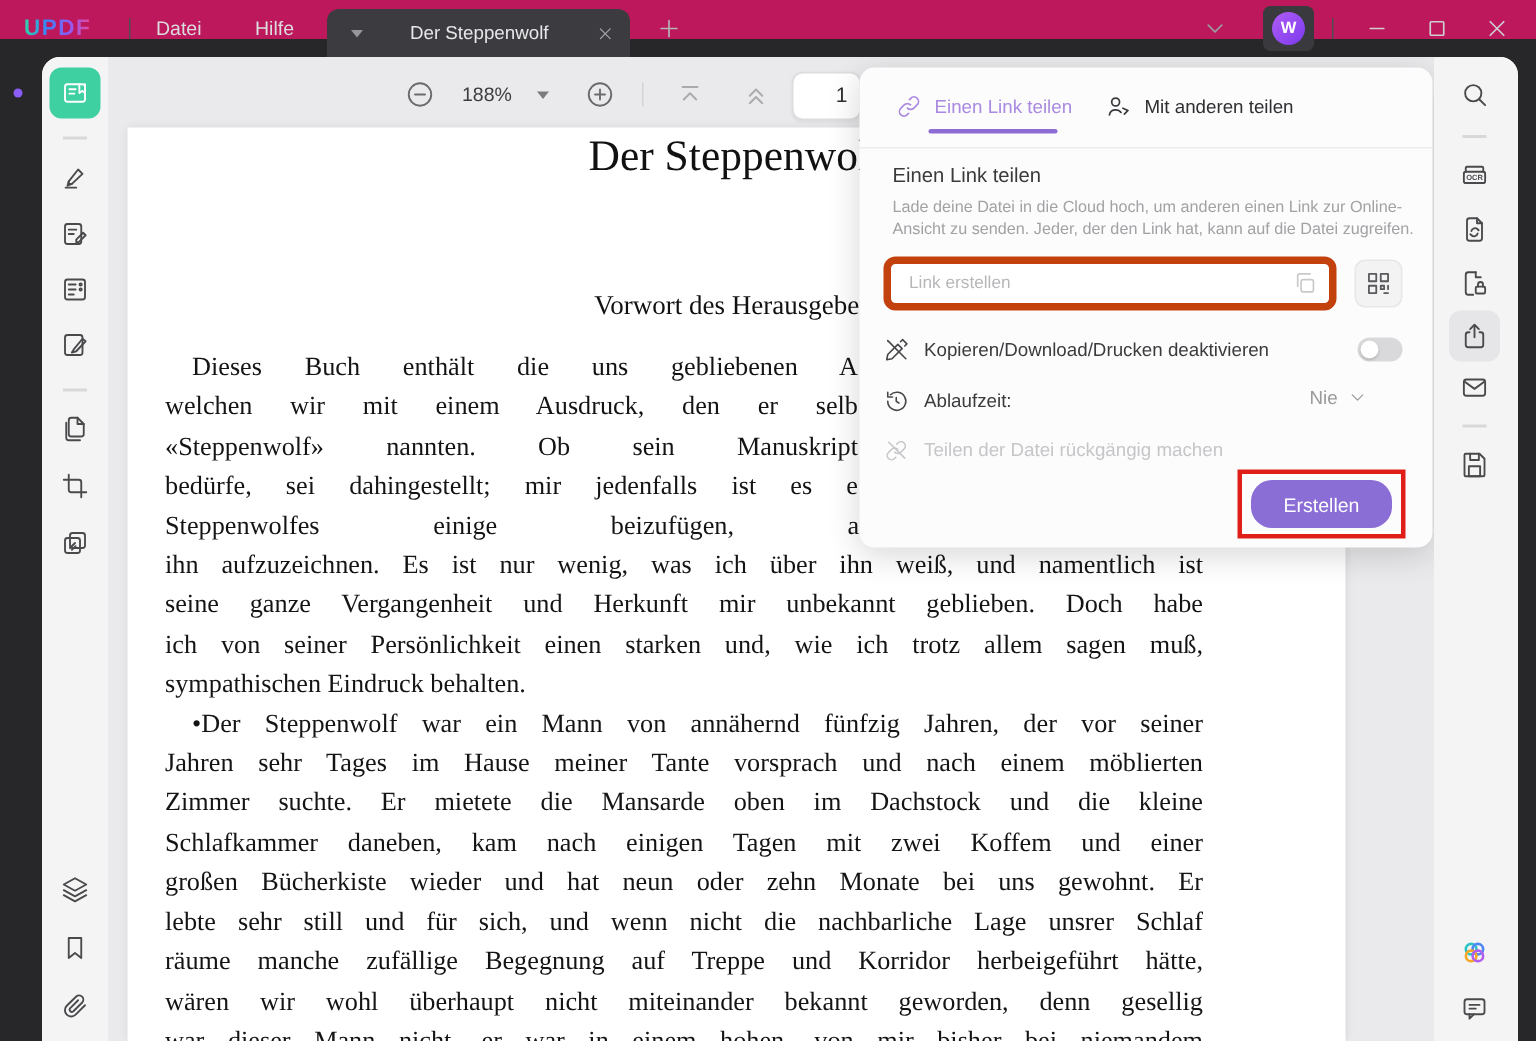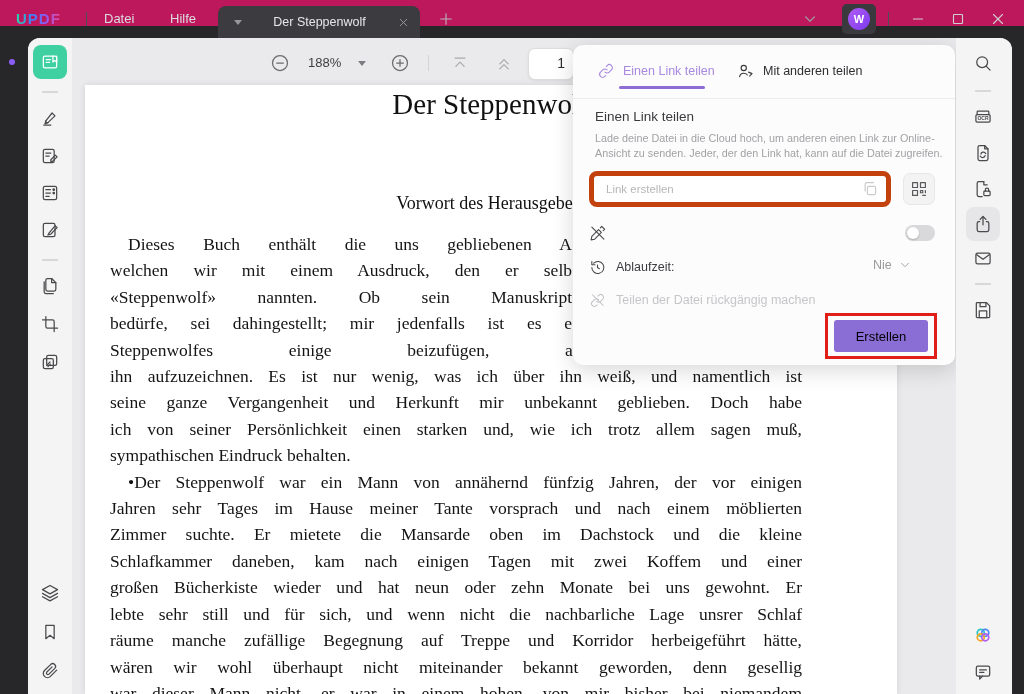--- a/index.html
+++ b/index.html
@@ -74,22 +74,22 @@
   .optrow { position:absolute; left:16px; width:350px; height:24px; display:flex; align-items:center; gap:10px; }
   .optlabel { font-size:12.5px; color:#3b3b3e; }
   .optrow .ic { width:17px; height:17px; stroke:#47474a; }
   .optrow.dis .ic { stroke:#c6c6c9; }
   .optrow.dis .optlabel { color:#c6c6c9; }
   .toggle { position:absolute; left:332px; top:180px; width:30px; height:16px; background:#d9d9dc; border-radius:9px; cursor:pointer; }
   .toggle .knob { position:absolute; left:2px; top:2px; width:12px; height:12px; background:#fff; border-radius:50%; box-shadow:0 1px 2px rgba(0,0,0,.2); }
   .expiry { position:absolute; left:300px; top:213px; display:flex; align-items:center; gap:6px; cursor:pointer; }
   .expiry-val { font-size:12.5px; color:#9a9a9d; }
   .redbox { left:252px; top:268px; width:112px; height:46px; border:3px solid #e02018; }
-  .createbtn { left:261px; top:275px; width:94px; height:32px; background:#8a6ed6; color:#000000; font-size:13px;
-               border:none; border-radius:3px; cursor:pointer; }
+  .createbtn { left:261px; top:275px; width:94px; height:32px; background:#8a6ed6; color:#ffffff; font-size:13px;
+               border:none; border-radius:14px; cursor:pointer; }
 
   .notchdot { left:9px; top:59px; width:6px; height:6px; border-radius:50%; background:#8b5cf6; }
 </style>
 </head>
 <body>
 
 <div id="root">
 
   <div id="topbar" class="abs">
     <div class="abs logo">UPDF</div>
@@ -231,21 +231,21 @@
       <div class="abs bodytext">
         <div class="ln jcut ind">Dieses Buch enthält die uns gebliebenen A</div>
         <div class="ln jcut">welchen wir mit einem Ausdruck, den er selb</div>
         <div class="ln jcut">«Steppenwolf» nannten. Ob sein Manuskript</div>
         <div class="ln jcut">bedürfe, sei dahingestellt; mir jedenfalls ist es e</div>
         <div class="ln j">Steppenwolfes einige beizufügen, auf denen ich</div>
         <div class="ln j">ihn aufzuzeichnen. Es ist nur wenig, was ich über ihn weiß, und namentlich ist</div>
         <div class="ln j">seine ganze Vergangenheit und Herkunft mir unbekannt geblieben. Doch habe</div>
         <div class="ln j">ich von seiner Persönlichkeit einen starken und, wie ich trotz allem sagen muß,</div>
         <div class="ln">sympathischen Eindruck behalten.</div>
-        <div class="ln j ind">•Der Steppenwolf war ein Mann von annähernd fünfzig Jahren, der vor einigen</div>
+        <div class="ln j ind">•Der Steppenwolf war ein Mann von annähernd fünfzig Jahren, der vor seiner</div>
         <div class="ln j">Jahren sehr Tages im Hause meiner Tante vorsprach und nach einem möblierten</div>
         <div class="ln j">Zimmer suchte. Er mietete die Mansarde oben im Dachstock und die kleine</div>
         <div class="ln j">Schlafkammer daneben, kam nach einigen Tagen mit zwei Koffem und einer</div>
         <div class="ln j">großen Bücherkiste wieder und hat neun oder zehn Monate bei uns gewohnt. Er</div>
         <div class="ln j">lebte sehr still und für sich, und wenn nicht die nachbarliche Lage unsrer Schlaf</div>
         <div class="ln j">räume manche zufällige Begegnung auf Treppe und Korridor herbeigeführt hätte,</div>
         <div class="ln j">wären wir wohl überhaupt nicht miteinander bekannt geworden, denn gesellig</div>
         <div class="ln j">war dieser Mann nicht, er war in einem hohen, von mir bisher bei niemandem</div>
       </div>
     </div>
@@ -318,20 +318,21 @@
             <path d="M20.5 14v3M17 20.5h3.5"></path>
           </svg>
       </button>
 
       <div class="optrow" style="top:176px">
         <svg class="ic" viewBox="0 0 24 24">
             <path d="M13.5 6.5l4 4L8 20l-5 1 1-5z"></path>
             <path d="M16 4l2-2 4 4-2 2"></path>
             <line x1="4" y1="3" x2="21" y2="20"></line>
           </svg>
+        <span class="optlabel">Kopieren/Download/Drucken deaktivieren</span>
       </div>
       <div class="toggle">
           <div class="knob"></div>
         </div>
 
       <div class="optrow" style="top:210px">
         <svg class="ic" viewBox="0 0 24 24">
             <path d="M4 12a8.5 8.5 0 1 0 2.6-6.1"></path>
             <path d="M4 3.5V8h4.5"></path>
             <path d="M12 8.5V12l2.6 1.8"></path>

